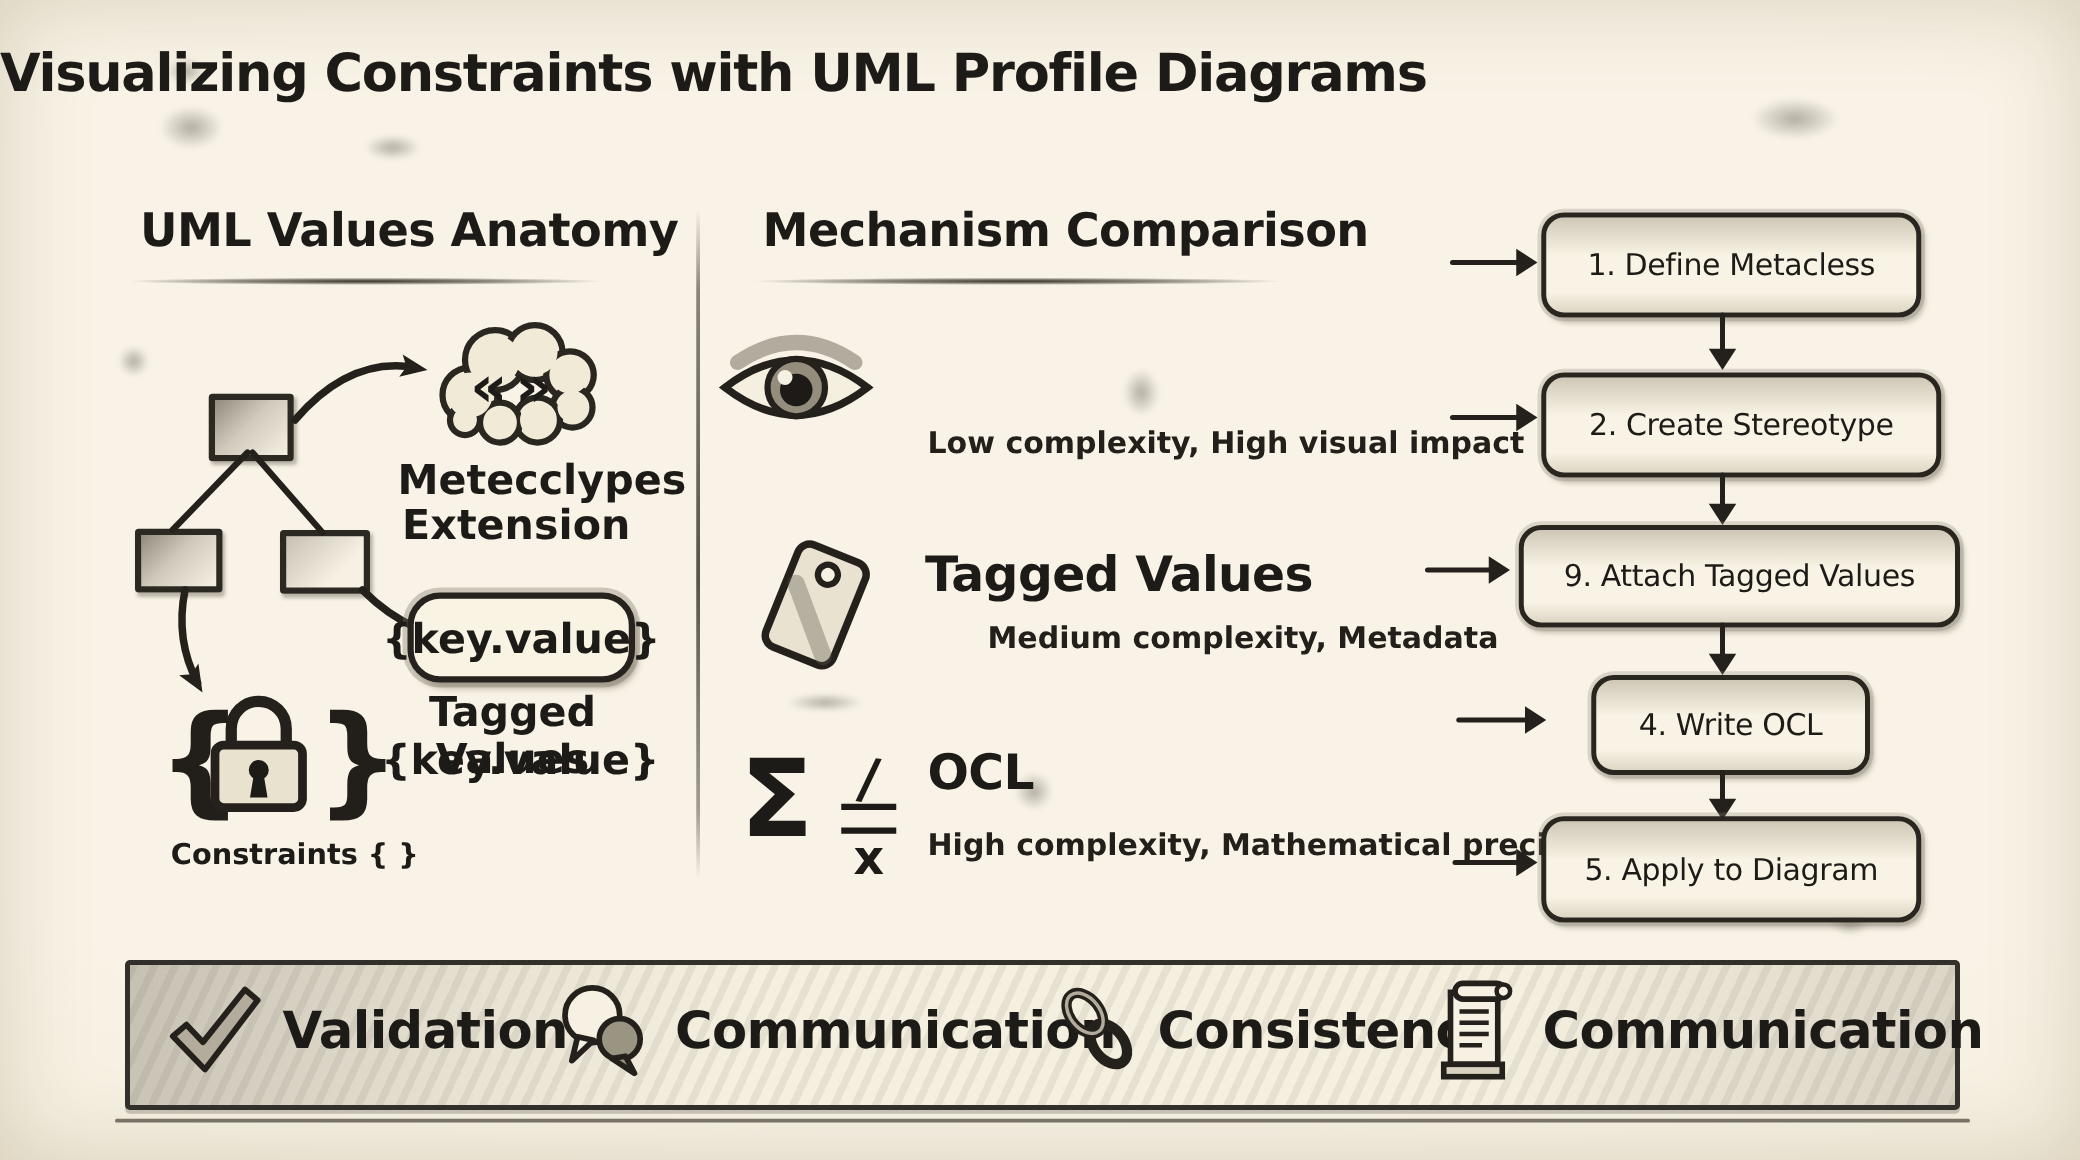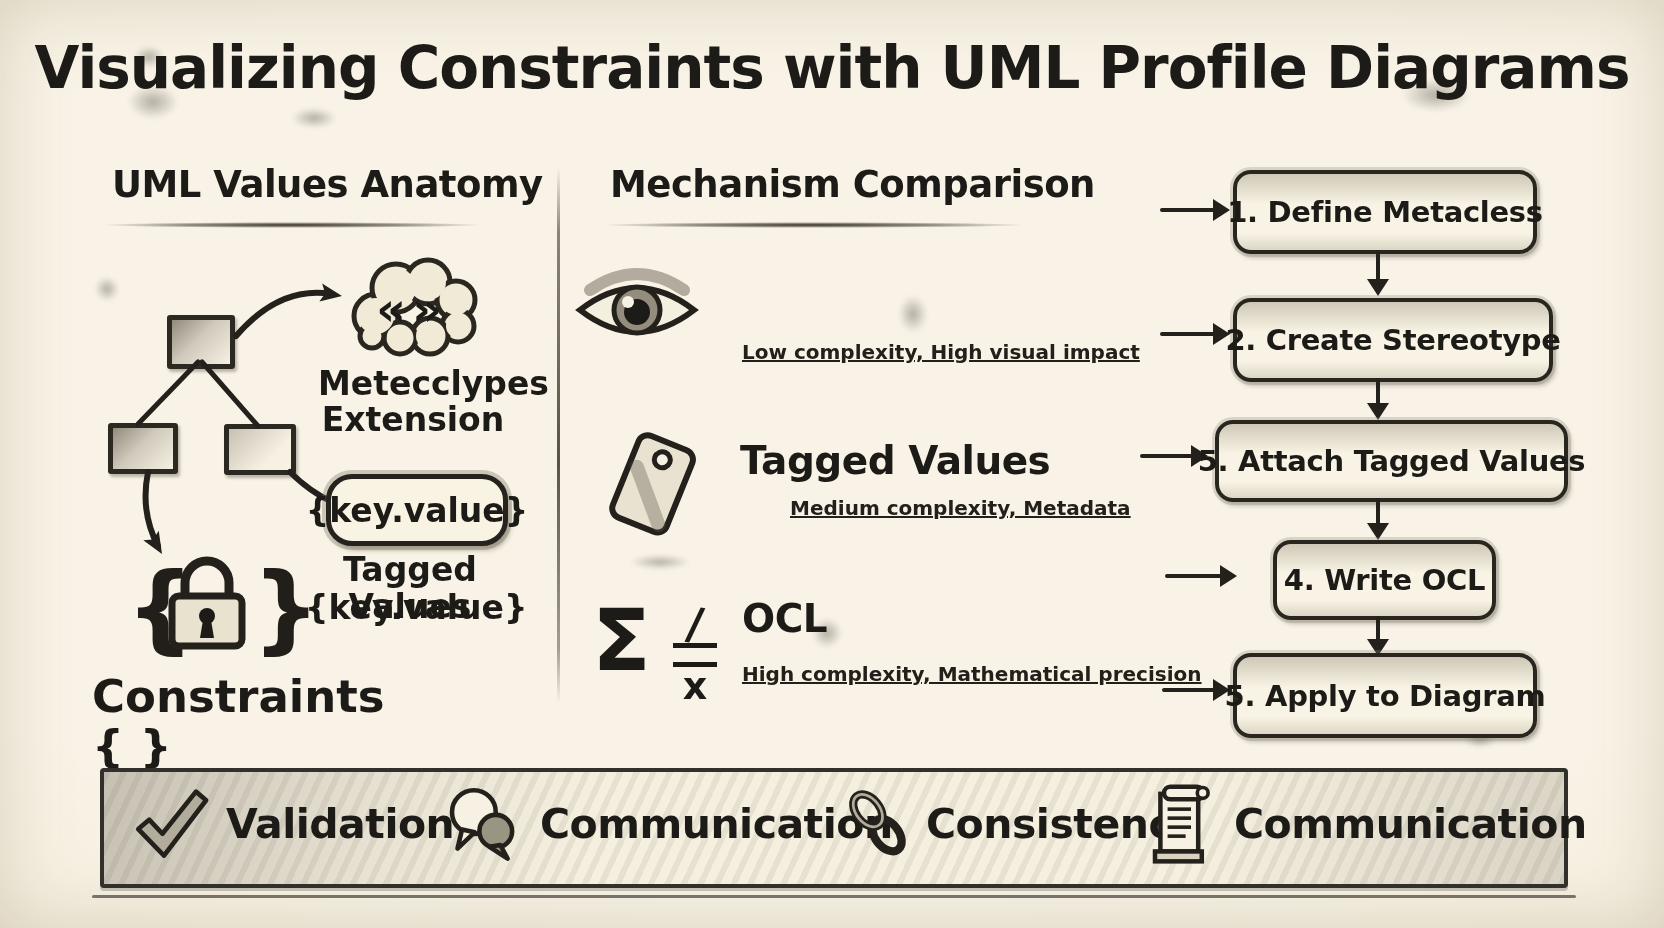--- a/index.html
+++ b/index.html
@@ -9,51 +9,51 @@
       radial-gradient(ellipse 120% 90% at 50% 45%, #f8f3e6 55%, #f2ecda 85%, #e9e1cb 100%),
       #f6f1e2;
     box-shadow:inset 0 0 70px rgba(150,135,105,.30);
     font-family:"DejaVu Sans","Liberation Sans",sans-serif;
     color:#1d1b17;
   }
   .abs{position:absolute;}
   .smudge{position:absolute;background:radial-gradient(closest-side,rgba(75,70,58,.40),rgba(75,70,58,0) 72%);filter:blur(2px);border-radius:50%;pointer-events:none;}
 
   
-  .page-title{left:0;top:34px;width:100%;text-align:center;font-size:58px;font-weight:700;letter-spacing:-1px;}
+  .page-title{left:0;top:34px;width:100%;font-size:42px;font-weight:700;letter-spacing:-1px;}
   .col-head{font-size:37px;font-weight:700;letter-spacing:-.5px;}
   .underline{height:6px;background:radial-gradient(ellipse closest-side,#3c362c 0%,rgba(60,54,44,.55) 55%,rgba(60,54,44,0) 98%);border-radius:50%;}
   .divider{width:3px;background:linear-gradient(to bottom,rgba(80,74,62,0) 0%,rgba(80,74,62,.65) 12%,rgba(60,55,45,.85) 55%,rgba(80,74,62,.5) 90%,rgba(80,74,62,0) 100%);border-radius:2px;}
 
   
   .uml-rect{position:absolute;border:5px solid #2c2923;border-radius:3px;
     background:linear-gradient(135deg,rgba(110,103,90,.75) 0%,rgba(160,152,136,.45) 45%,rgba(238,231,214,.2) 100%);
     box-shadow:2px 3px 3px rgba(110,102,88,.45);}
   .uml-rect.light{background:linear-gradient(135deg,rgba(150,143,128,.5) 0%,rgba(238,231,214,.15) 70%);}
   .keyval-box{border:5px solid #26231e;border-radius:26px;background:#f8f3e3;
     box-shadow:0 0 0 4px rgba(122,114,98,.35),4px 6px 5px -2px rgba(122,114,98,.55);
     display:flex;align-items:center;justify-content:center;font-size:33px;font-weight:700;}
   .hand-label{font-weight:700;text-align:center;line-height:1.12;}
   .brace{font-size:96px;font-weight:700;line-height:1;color:#221f1a;}
 
   
   .row-title{font-size:39px;font-weight:700;letter-spacing:-.5px;}
-  .row-sub{font-size:20px;font-weight:700;color:#23201b;text-decoration:underline;}
+  .row-sub{font-size:24px;font-weight:700;color:#23201b;}
   .sigma{font-size:86px;font-weight:700;line-height:.9;}
   .frac{display:flex;flex-direction:column;align-items:center;width:46px;}
   .frac .slash{font-size:44px;font-weight:700;line-height:.8;transform:rotate(8deg);}
   .frac .bars{width:44px;height:14px;border-top:5px solid #1d1b17;border-bottom:5px solid #1d1b17;margin:2px 0;}
   .frac .den{font-size:38px;font-weight:700;line-height:.9;}
 
   
   .step{position:absolute;border:4px solid #29251f;border-radius:18px;
     background:linear-gradient(#cfc8b7 0%,#f8f3e4 40%,#f8f3e4 78%,#ddd6c5 100%);
     box-shadow:0 0 0 3px rgba(140,132,118,.28),3px 4px 4px rgba(120,112,98,.4);
     display:flex;align-items:center;justify-content:center;
-    font-size:29px;font-weight:700;letter-spacing:-.3px;white-space:nowrap;}
+    font-size:24px;font-weight:400;letter-spacing:-.3px;white-space:nowrap;}
   .harrow{position:absolute;height:24px;}
   .harrow .shaft{position:absolute;left:0;top:10px;height:4px;right:14px;background:#24211c;border-radius:3px;}
   .harrow .head{position:absolute;right:0;top:1px;width:0;height:0;border-left:17px solid #24211c;border-top:11px solid transparent;border-bottom:11px solid transparent;}
   .varrow{position:absolute;width:24px;}
   .varrow .shaft{position:absolute;top:0;left:10px;width:4px;bottom:14px;background:#24211c;border-radius:3px;}
   .varrow .head{position:absolute;bottom:0;left:1px;width:0;height:0;border-top:17px solid #24211c;border-left:11px solid transparent;border-right:11px solid transparent;}
 
   
   .footer-bar{left:100px;top:768px;width:1460px;height:112px;
     border:4px solid #32302a;border-radius:4px;
@@ -140,21 +140,21 @@
   <div class="abs hand-label" style="left:305px;top:590px;width:210px;font-size:33px;">{key.value}</div>
 
   <div class="abs brace" style="left:126px;top:560px;">{</div>
   <svg class="abs" style="left:152px;top:548px;" width="110" height="105" viewBox="0 0 110 105">
     <path class="stroke" stroke-width="9" d="M33,48 V35 a22,22 0 0 1 44,0 V48"></path>
     <rect x="20" y="48" width="70" height="50" rx="7" fill="#e9e2cf" stroke="#24211c" stroke-width="7"></rect>
     <circle cx="55" cy="68" r="8" fill="#1d1b17"></circle>
     <path d="M51,72 h8 l3,18 h-14 Z" fill="#1d1b17"></path>
   </svg>
   <div class="abs brace" style="left:252px;top:560px;">}</div>
-  <div class="abs hand-label" style="left:92px;top:672px;width:230px;font-size:45px;text-align:left;">Constraints { }</div>
+  <div class="abs hand-label" style="left:105px;top:672px;width:230px;font-size:23px;text-align:right;">Constraints { }</div>
 
   <svg class="abs" style="left:572px;top:262px;" width="130" height="96" viewBox="0 0 130 96">
     <path d="M18,28 Q65,-4 112,28" stroke="rgba(120,112,98,.55)" stroke-width="12" fill="none" stroke-linecap="round"></path>
     <path d="M8,48 Q65,4 122,48 Q65,92 8,48 Z" fill="#f5efdf" stroke="#24211c" stroke-width="6"></path>
     <circle cx="65" cy="48" r="23" fill="#948d7d" stroke="#24211c" stroke-width="5"></circle>
     <circle cx="65" cy="50" r="13" fill="#1d1b17"></circle>
     <circle cx="56" cy="40" r="6" fill="#f6f1e2"></circle>
   </svg>
   <div class="abs row-sub" style="left:742px;top:340px;">Low complexity, High visual impact</div>
 
@@ -194,21 +194,21 @@
   <div class="step" style="left:1233px;top:298px;width:312px;height:76px;text-align:center;">2. Create Stereotype</div>
   <div class="varrow" style="left:1366px;top:378px;height:42px;">
       <div class="shaft"></div>
       <div class="head"></div>
     </div>
 
   <div class="harrow" style="left:1140px;top:444px;width:68px;">
       <div class="shaft"></div>
       <div class="head"></div>
     </div>
-  <div class="step" style="left:1215px;top:420px;width:345px;height:74px;">5. Attach Tagged Values</div>
+  <div class="step" style="left:1215px;top:420px;width:345px;height:74px;">9. Attach Tagged Values</div>
   <div class="varrow" style="left:1366px;top:498px;height:42px;">
       <div class="shaft"></div>
       <div class="head"></div>
     </div>
 
   <div class="harrow" style="left:1165px;top:564px;width:72px;">
       <div class="shaft"></div>
       <div class="head"></div>
     </div>
   <div class="step" style="left:1273px;top:540px;width:215px;height:72px;">4. Write OCL</div>

